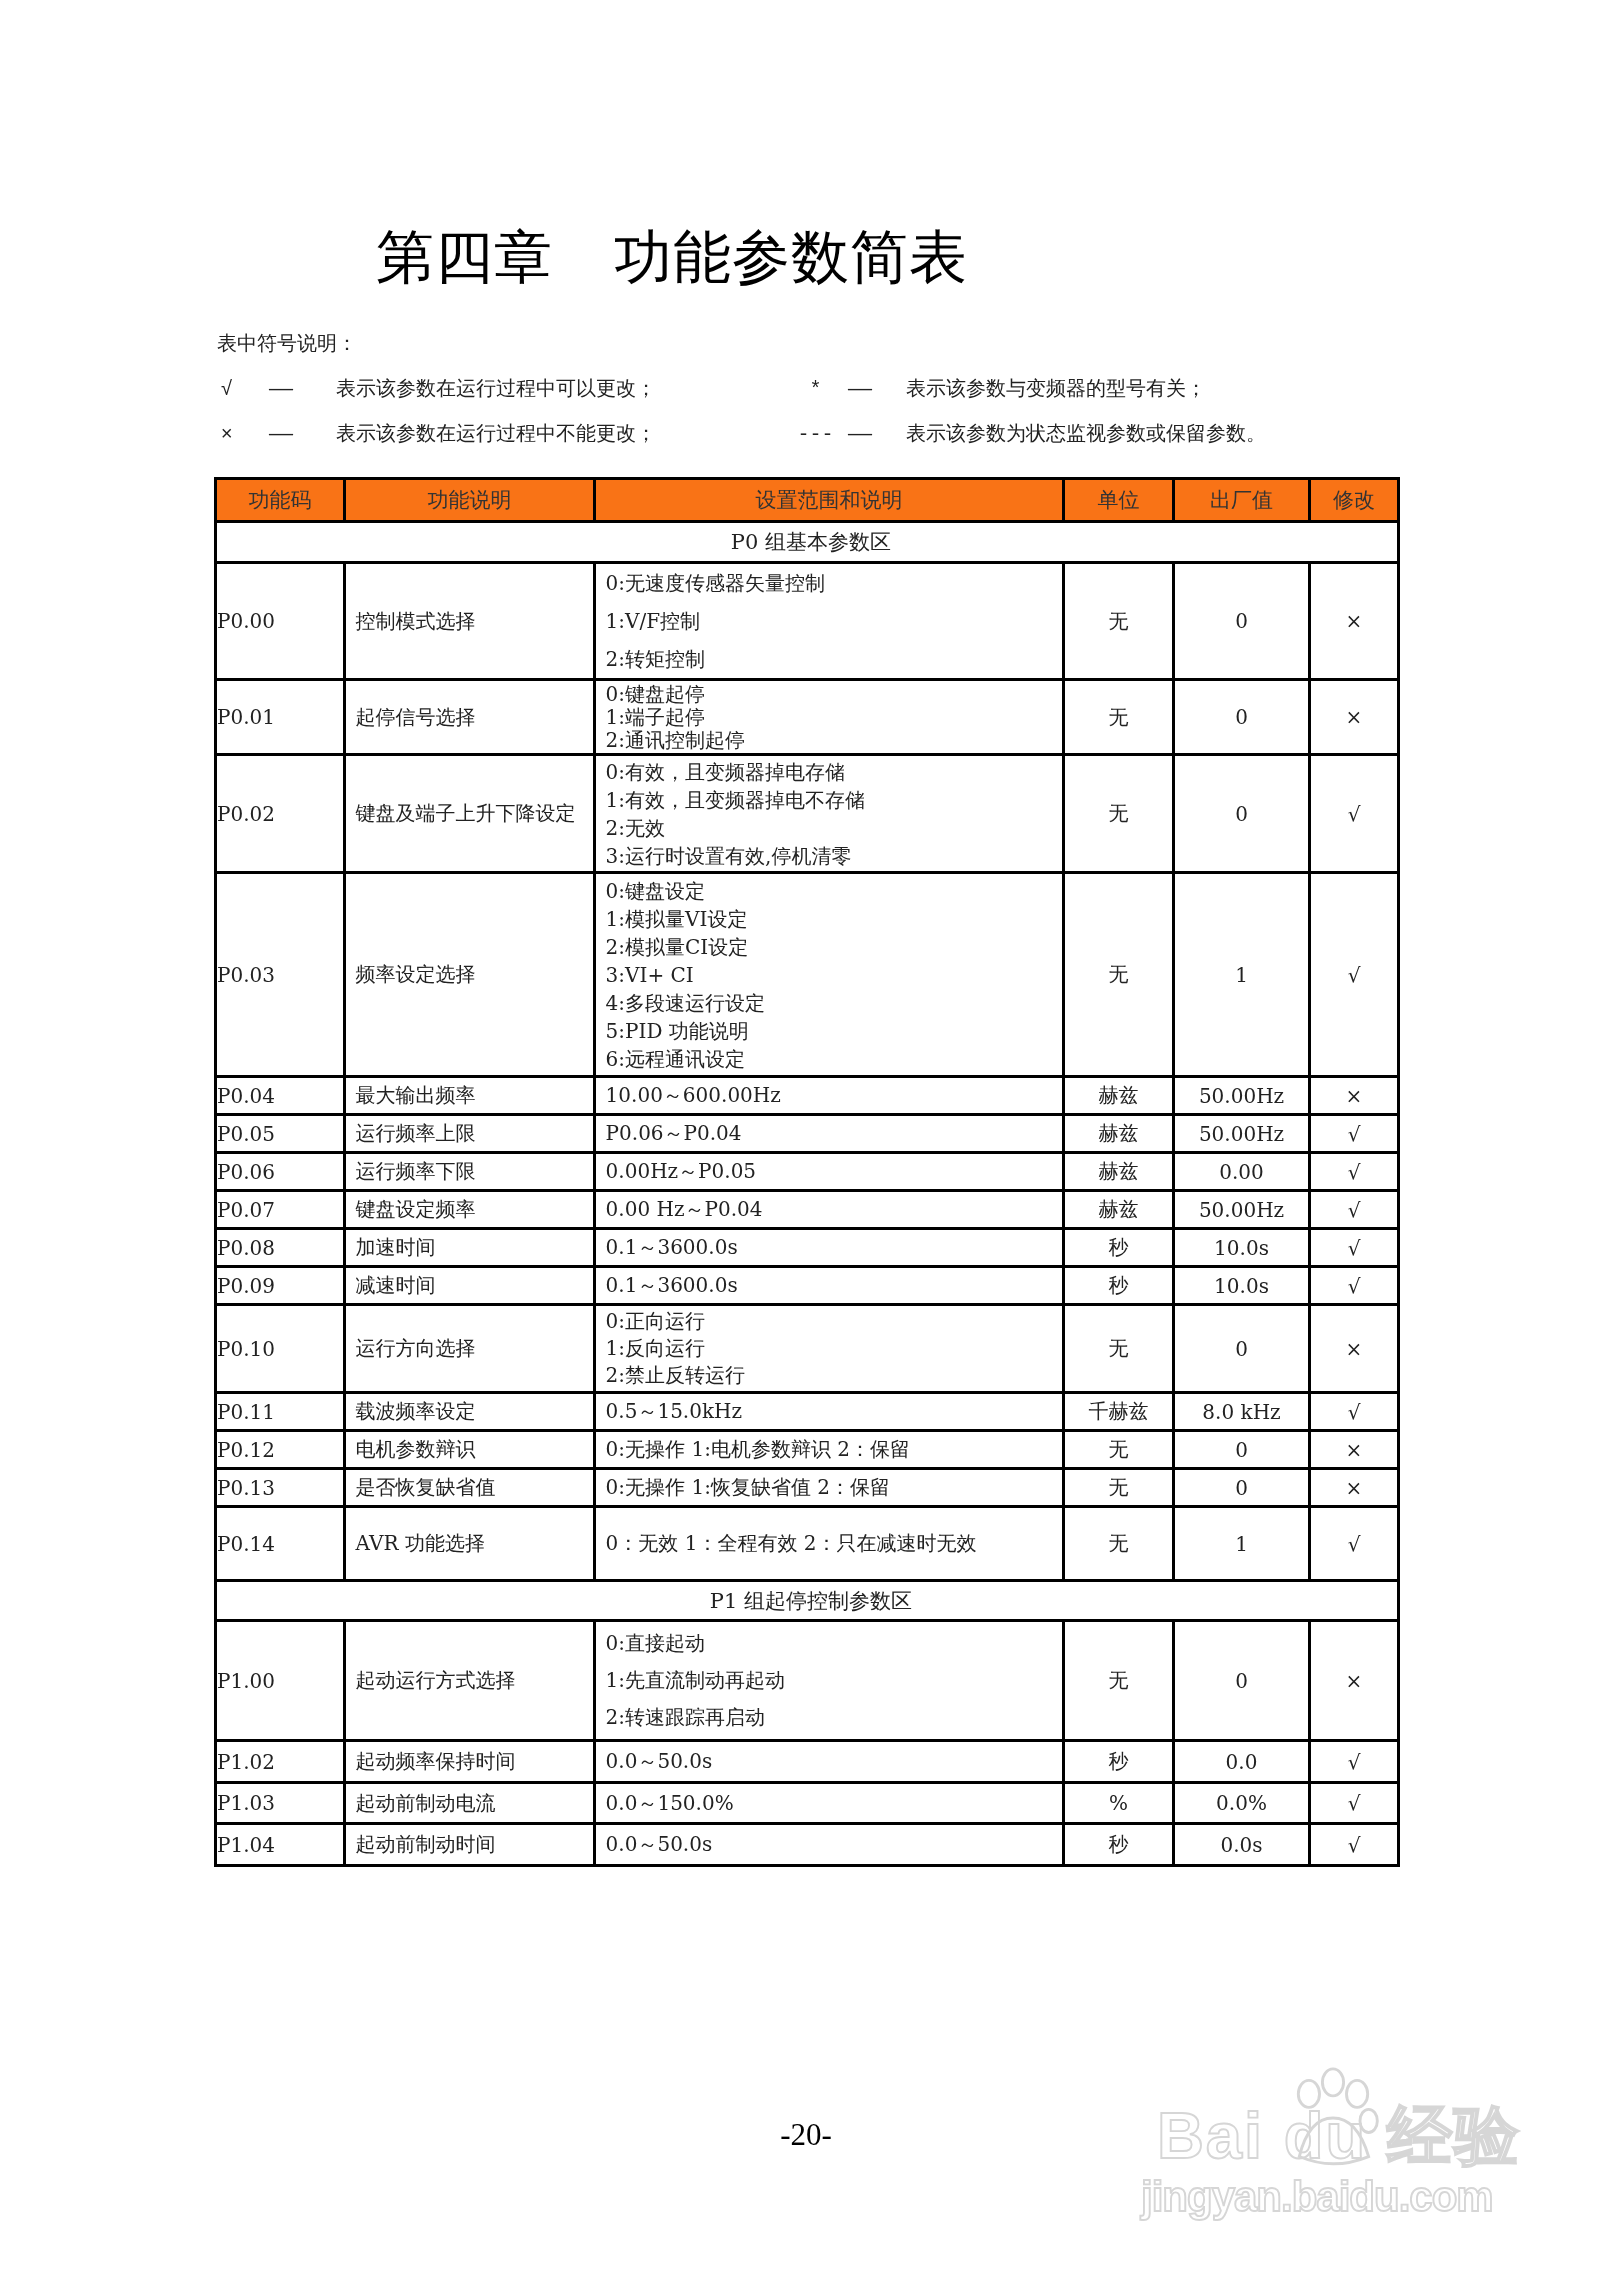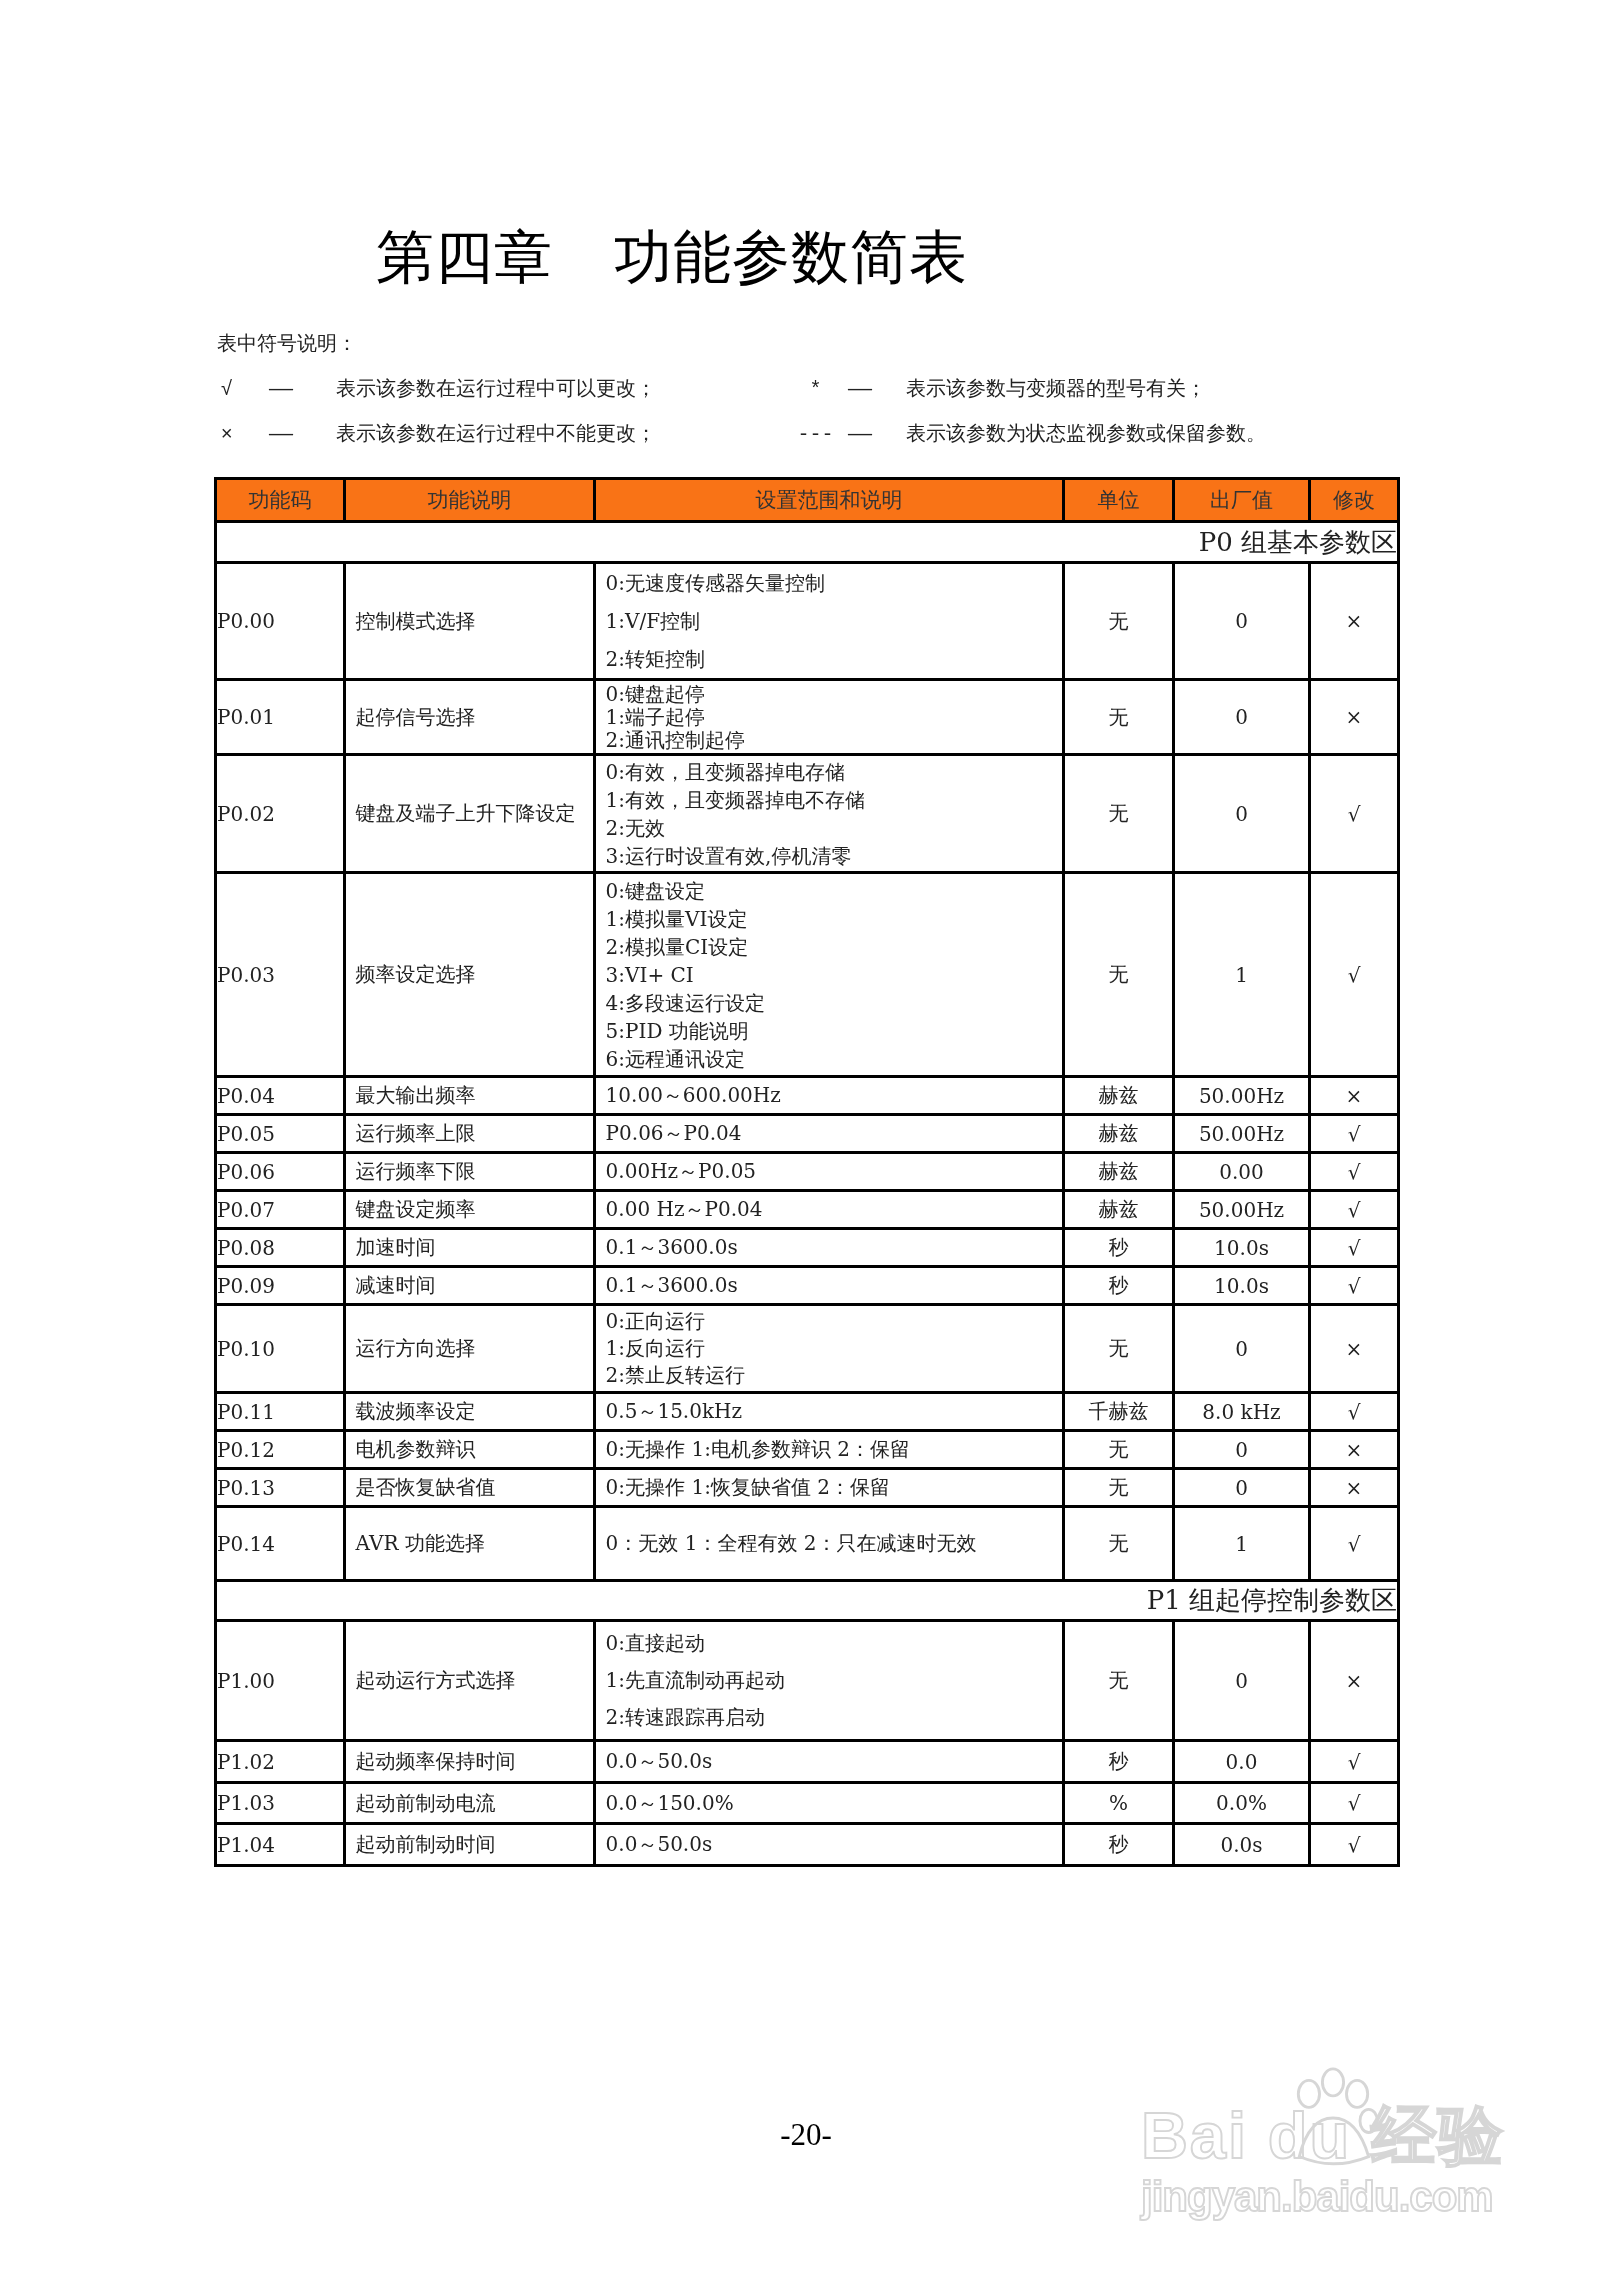--- a/index.html
+++ b/index.html
@@ -29,32 +29,32 @@
   }
   table.params td, table.params th {
     border: 3.8px solid #000; padding: 0; vertical-align: middle; color: #222;
     font-weight: normal;
   }
   table.params th { background: #f97316; height: 43px; text-align: center; font-size: 21px; color: #333; }
   .c-code { text-align: left; }
   .c-name { text-align: left; padding-left: 9.6px !important; padding-right: 3.8px !important; line-height: 35px; }
   .c-range { text-align: left; padding-left: 9.6px !important; padding-right: 5.8px !important; }
   .c-unit, .c-default, .c-mod { text-align: center; }
-  .section-row td { text-align: right; padding-left: 7.7px !important; font-size: 26px; color: #111; font-weight: bold; }
+  .section-row td { text-align: center; padding-left: 7.7px !important; font-size: 21px; color: #111; font-weight: bold; }
   .opt { display: block; line-height: 38px; }
   .opt.tight { line-height: 33px; }
   .opt.wrap { line-height: 29px; }
 
   .page-number {
     position: absolute; left: 0; width: 1612px; top: 2117px; text-align: center;
     font-size: 31px; font-family: "Liberation Serif", "DejaVu Serif", serif; color: #000;
   }
 
   .watermark { position: absolute; left: 1141px; top: 2065px; width: 384px; height: 173px; pointer-events: none; }
-  .wm-logo { position: absolute; left: 0; top: 27px; font-family: "Liberation Sans", sans-serif; font-weight: bold;
+  .wm-logo { position: absolute; left: 16px; top: 27px; font-family: "Liberation Sans", sans-serif; font-weight: bold;
     font-size: 65px; color: rgba(255,255,255,0.0); -webkit-text-stroke: 1.9px #d6d6d6; letter-spacing: 1.9px; white-space: nowrap; }
   .wm-paw { position: absolute; left: 139px; top: 0px; width: 106px; height: 106px; }
   .wm-url { position: absolute; left: 0; top: 108px; font-family: "Liberation Sans", sans-serif; font-weight: bold;
     font-size: 42px; color: rgba(255,255,255,0); -webkit-text-stroke: 1.9px #d6d6d6; white-space: nowrap; letter-spacing: -1px; }
 </style>
 </head>
 <body>
 
 <div class="page-title">
   <span>第四章</span><span class="gap"></span><span>功能参数简表</span>

